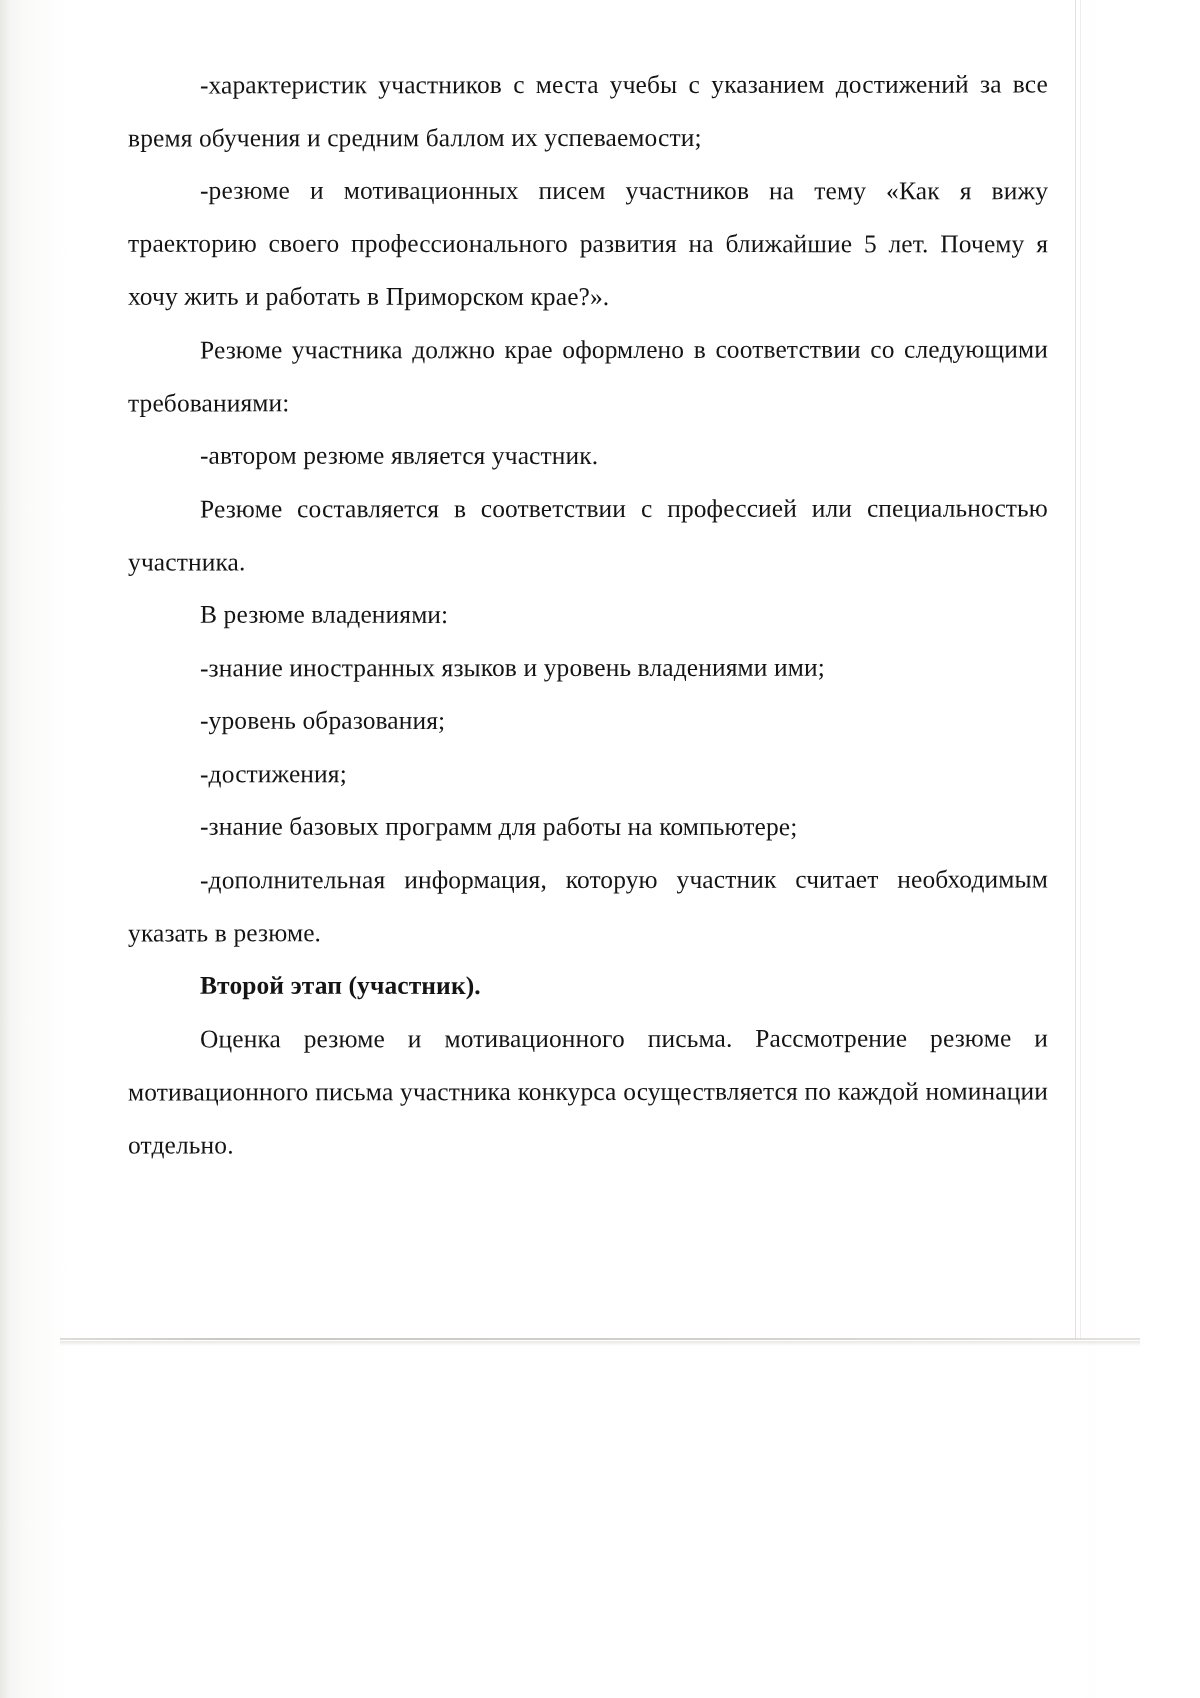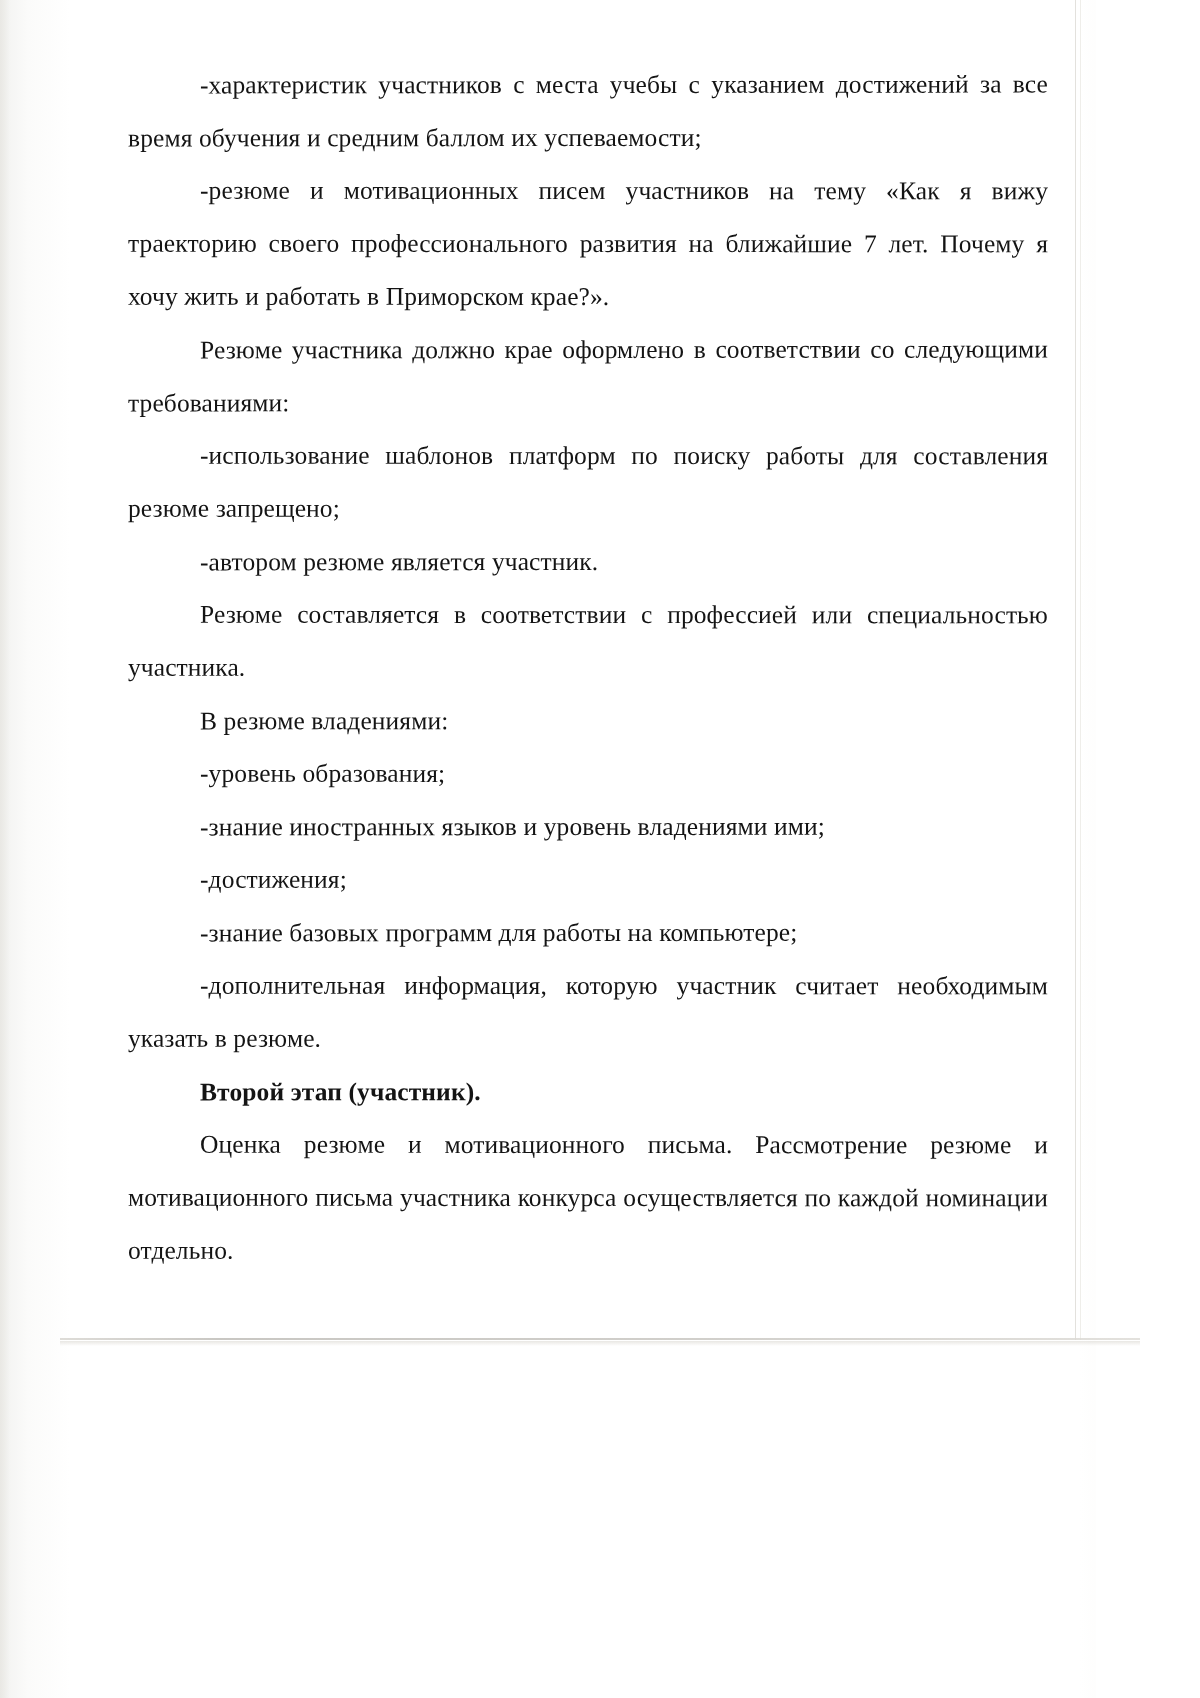--- a/index.html
+++ b/index.html
@@ -104,28 +104,27 @@
 </head>
 <body>
 
 <div id="scan-page">
   <div class="scan-edge-left"></div>
   <div class="scan-line-right"></div>
   <div class="scan-line-right2"></div>
 
   <div class="doc-body">
     <p class="para">-характеристик участников с места учебы с указанием достижений за все время обучения и средним баллом их успеваемости;</p>
-    <p class="para">-резюме и мотивационных писем участников на тему «Как я вижу траекторию своего профессионального развития на ближайшие 7 лет. Почему я хочу жить и работать в Приморском крае?».</p>
+    <p class="para">-резюме и мотивационных писем участников на тему «Как я вижу траекторию своего профессионального развития на ближайшие 5 лет. Почему я хочу жить и работать в Приморском крае?».</p>
     <p class="para">Резюме участника должно крае оформлено в соответствии со следующими требованиями:</p>
-    <p class="para">-использование шаблонов платформ по поиску работы для составления резюме запрещено;</p>
     <p class="para last-line-natural">-автором резюме является участник.</p>
     <p class="para">Резюме составляется в соответствии с профессией или специальностью участника.</p>
     <p class="para last-line-natural">В резюме владениями:</p>
+    <p class="para last-line-natural">-знание иностранных языков и уровень владениями ими;</p>
     <p class="para last-line-natural">-уровень образования;</p>
-    <p class="para last-line-natural">-знание иностранных языков и уровень владениями ими;</p>
     <p class="para last-line-natural">-достижения;</p>
     <p class="para last-line-natural">-знание базовых программ для работы на компьютере;</p>
     <p class="para">-дополнительная информация, которую участник считает необходимым указать в резюме.</p>
     <p class="para bold last-line-natural">Второй этап (участник).</p>
     <p class="para">Оценка резюме и мотивационного письма. Рассмотрение резюме и мотивационного письма участника конкурса осуществляется по каждой номинации отдельно.</p>
   </div>
 
   <div class="scan-fold"></div>
   <div class="scan-fold-soft"></div>
 </div>

